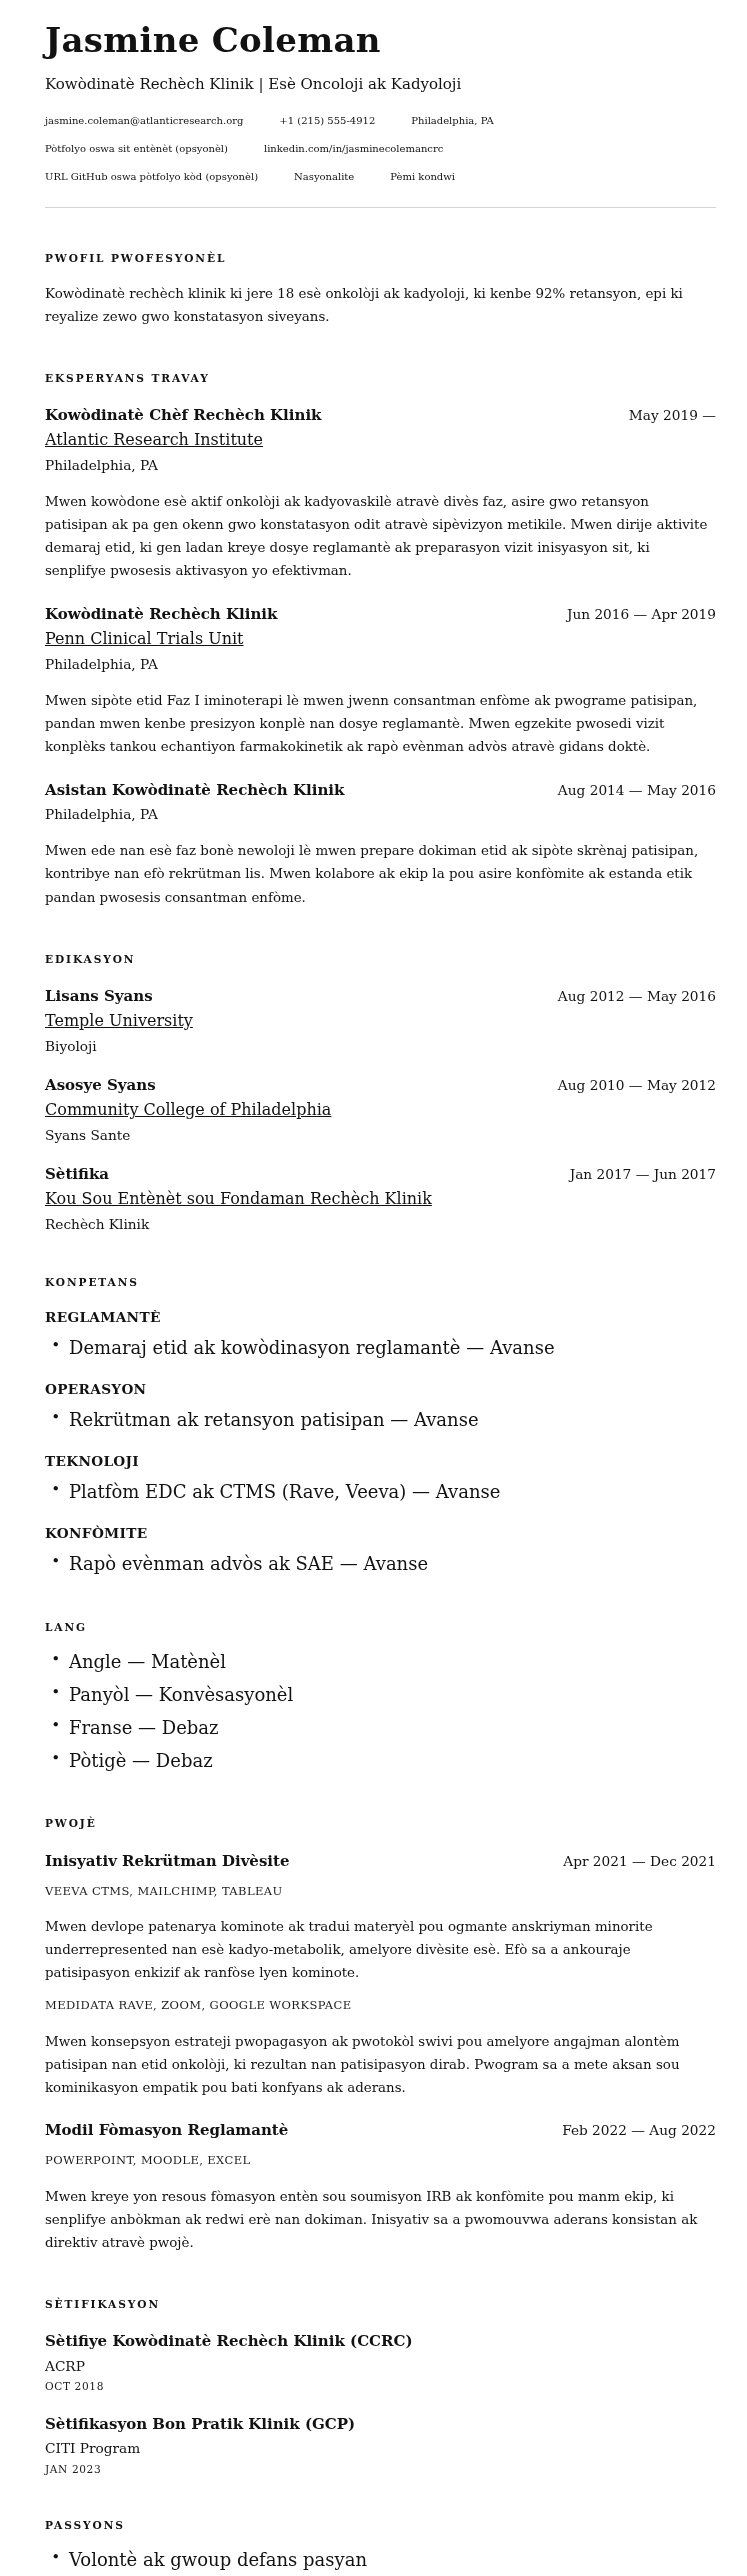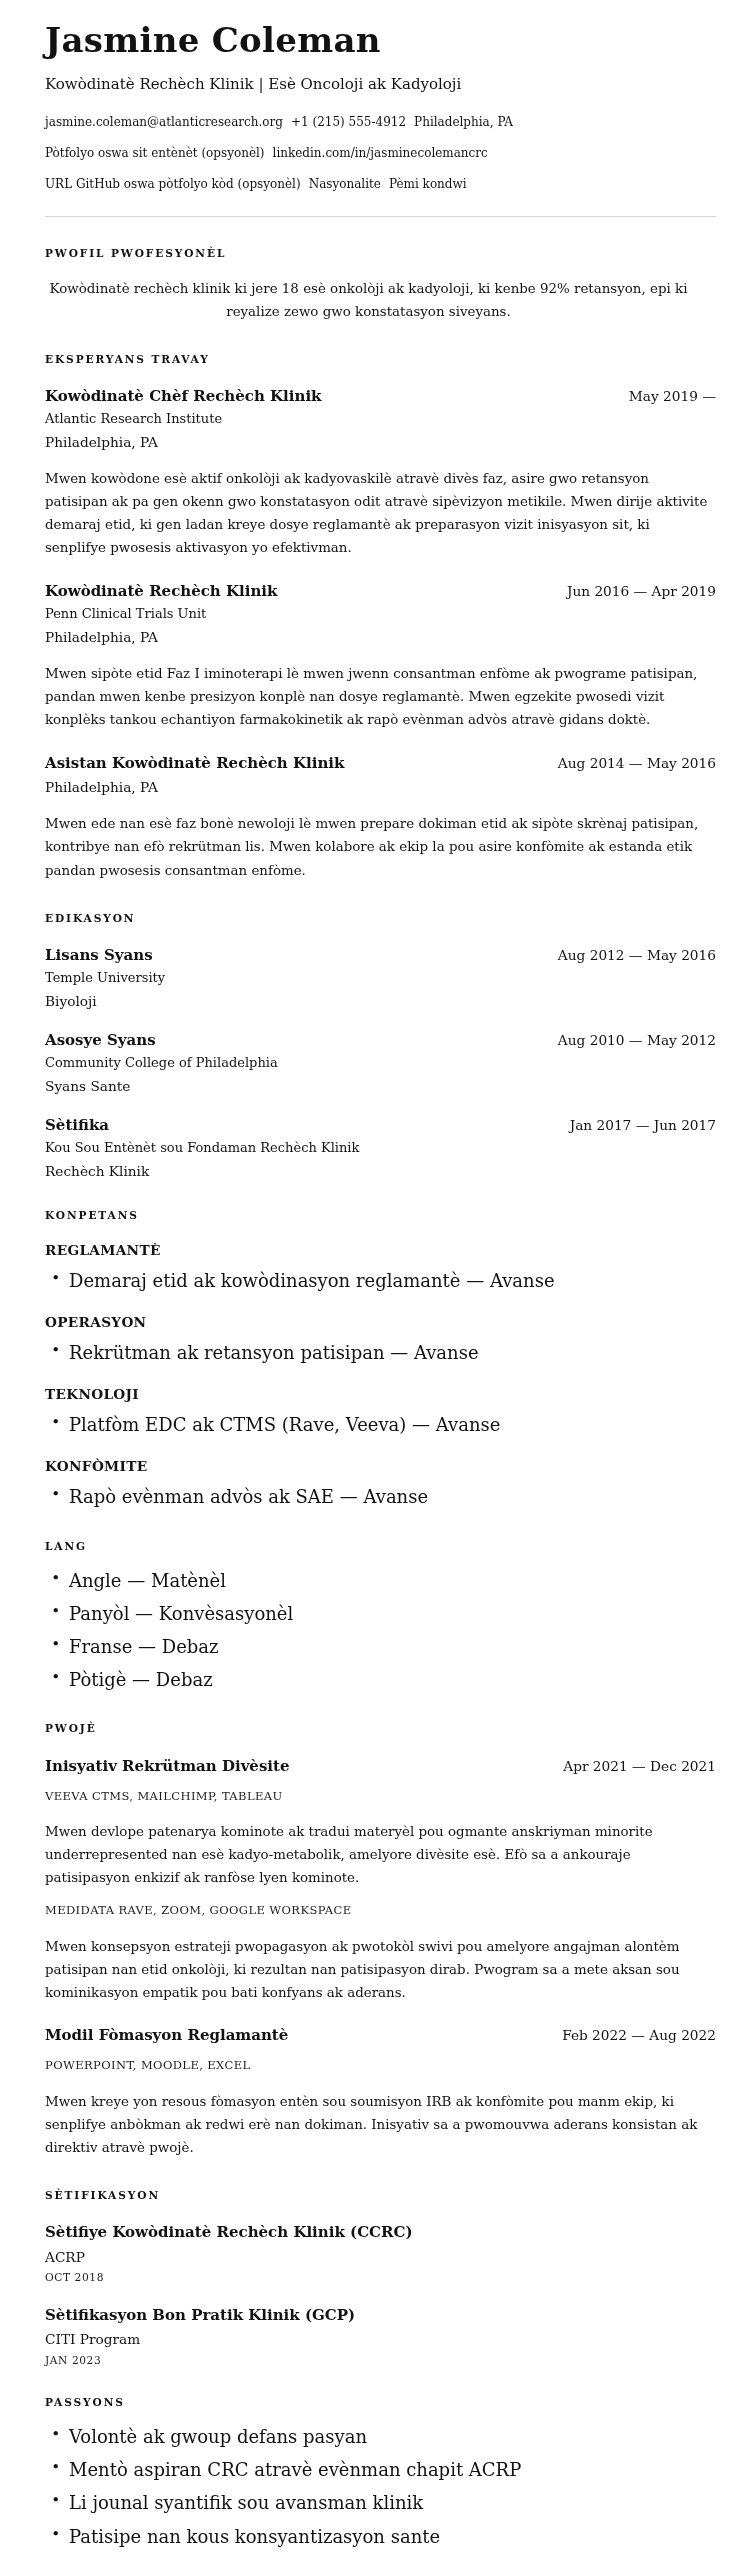--- a/index.html
+++ b/index.html
@@ -14,55 +14,55 @@
 
   .name {
     font-size: 34px;
     font-weight: 700;
     margin: 0 0 15px 0;
     letter-spacing: 0.3px;
   }
   .subtitle { font-size: 15px; margin-bottom: 22.4px; }
   .contact-row {
     display: flex;
-    gap: 8px;
-    font-size: 12px;
+    gap: 36px;
+    font-size: 10px;
     margin-bottom: 17px;
     white-space: nowrap;
   }
   .divider {
     border: none;
     border-top: 1.2px solid #d4d4d4;
     margin: 25px 0 0 0;
   }
 
   .section-heading {
     font-size: 10.6px;
     font-weight: 700;
     letter-spacing: 1.9px;
-    margin: 30px 0 0 0;
+    margin: 44px 0 0 0;
   }
 
   .body-text {
     font-size: 13.4px;
     line-height: 1.72;
     margin: 17.4px 0 0 0;
   }
-  .profile-text { max-width: 647px; text-align: center; }
+  .profile-text { max-width: 647px; }
 
   .item-header {
     display: flex;
     justify-content: space-between;
     align-items: baseline;
     margin-top: 22.4px;
     gap: 12.5px;
   }
   .item-title { font-size: 15px; font-weight: 700; margin: 0; }
   .item-date { font-size: 13.7px; white-space: nowrap; }
-  .item-org { font-size: 13px; margin-top: 6.2px; }
+  .item-org { font-size: 16px; margin-top: 6.2px; text-decoration: underline; }
   .item-loc { font-size: 13.7px; margin-top: 7.5px; }
   .item-desc { max-width: 669px; }
 
   .skill-cat {
     font-size: 13.7px;
     font-weight: 700;
     letter-spacing: 0.3px;
     margin: 21px 0 0 0;
   }
   ul.bullets {

